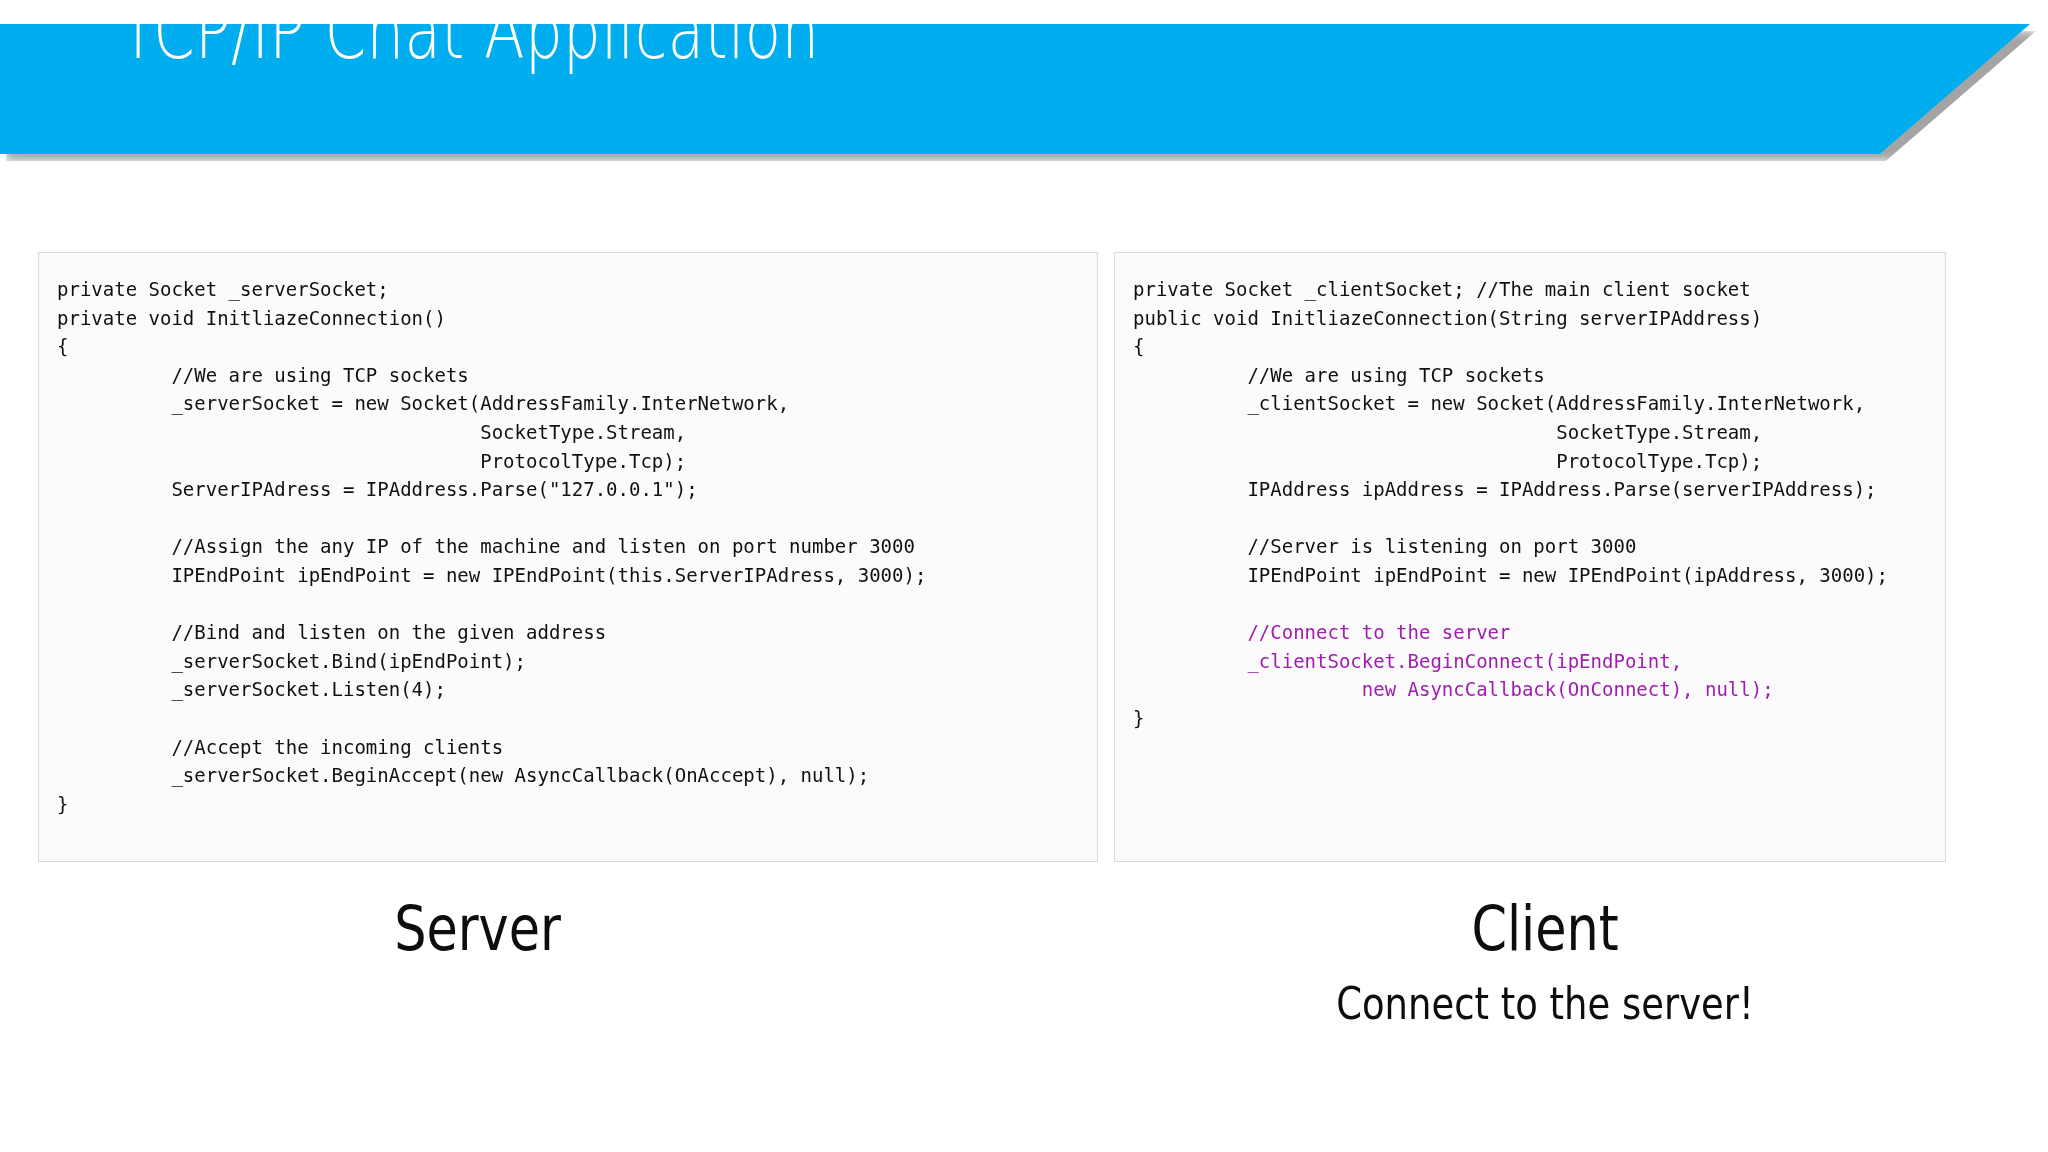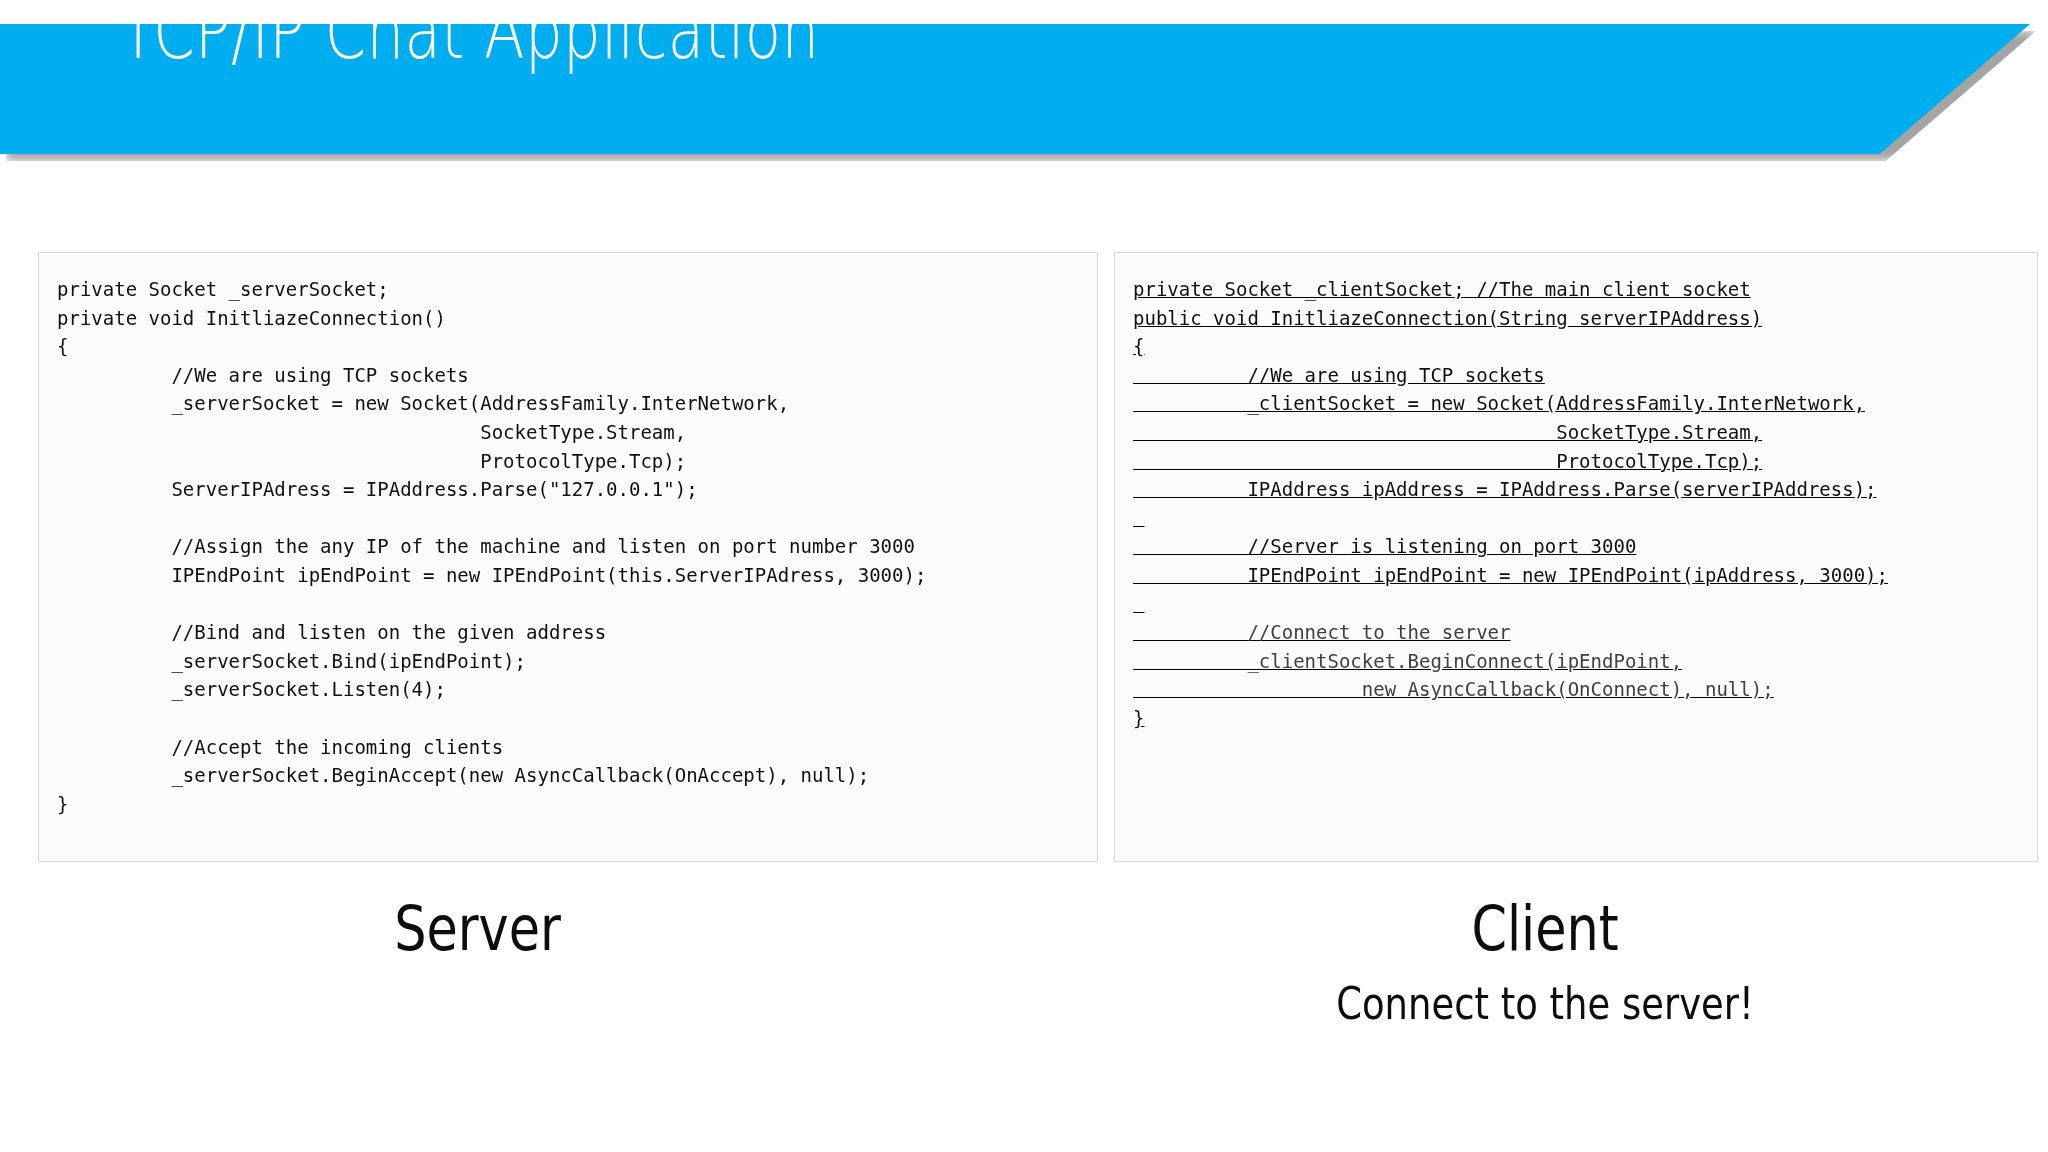--- a/index.html
+++ b/index.html
@@ -70,36 +70,35 @@
   }
   #panel-server {
     left: 38px;
     top: 252px;
     width: 1060px;
     height: 610px;
   }
   #panel-client {
     left: 1114px;
     top: 252px;
-    width: 924px;
+    width: 832px;
     height: 610px;
-    text-decoration: underline;
   }
   .code-block {
     margin: 0;
     padding: 22px 0 0 18px;
     font-family: "DejaVu Sans Mono", "Liberation Mono", monospace;
     font-size: 19px;
     line-height: 28.6px;
     color: #101010;
     white-space: pre;
     tab-size: 8;
   }
   .code-line { display: block; min-height: 28.6px; }
-  .code-line.accent { color: #404040; }
+  .code-line.accent { color: #a21caf; }
 
   
   .caption-heading {
     position: absolute;
     font-family: "DejaVu Sans", sans-serif;
     font-size: 62px;
     font-weight: 400;
     color: #0d0d0d;
     text-align: center;
     white-space: nowrap;

